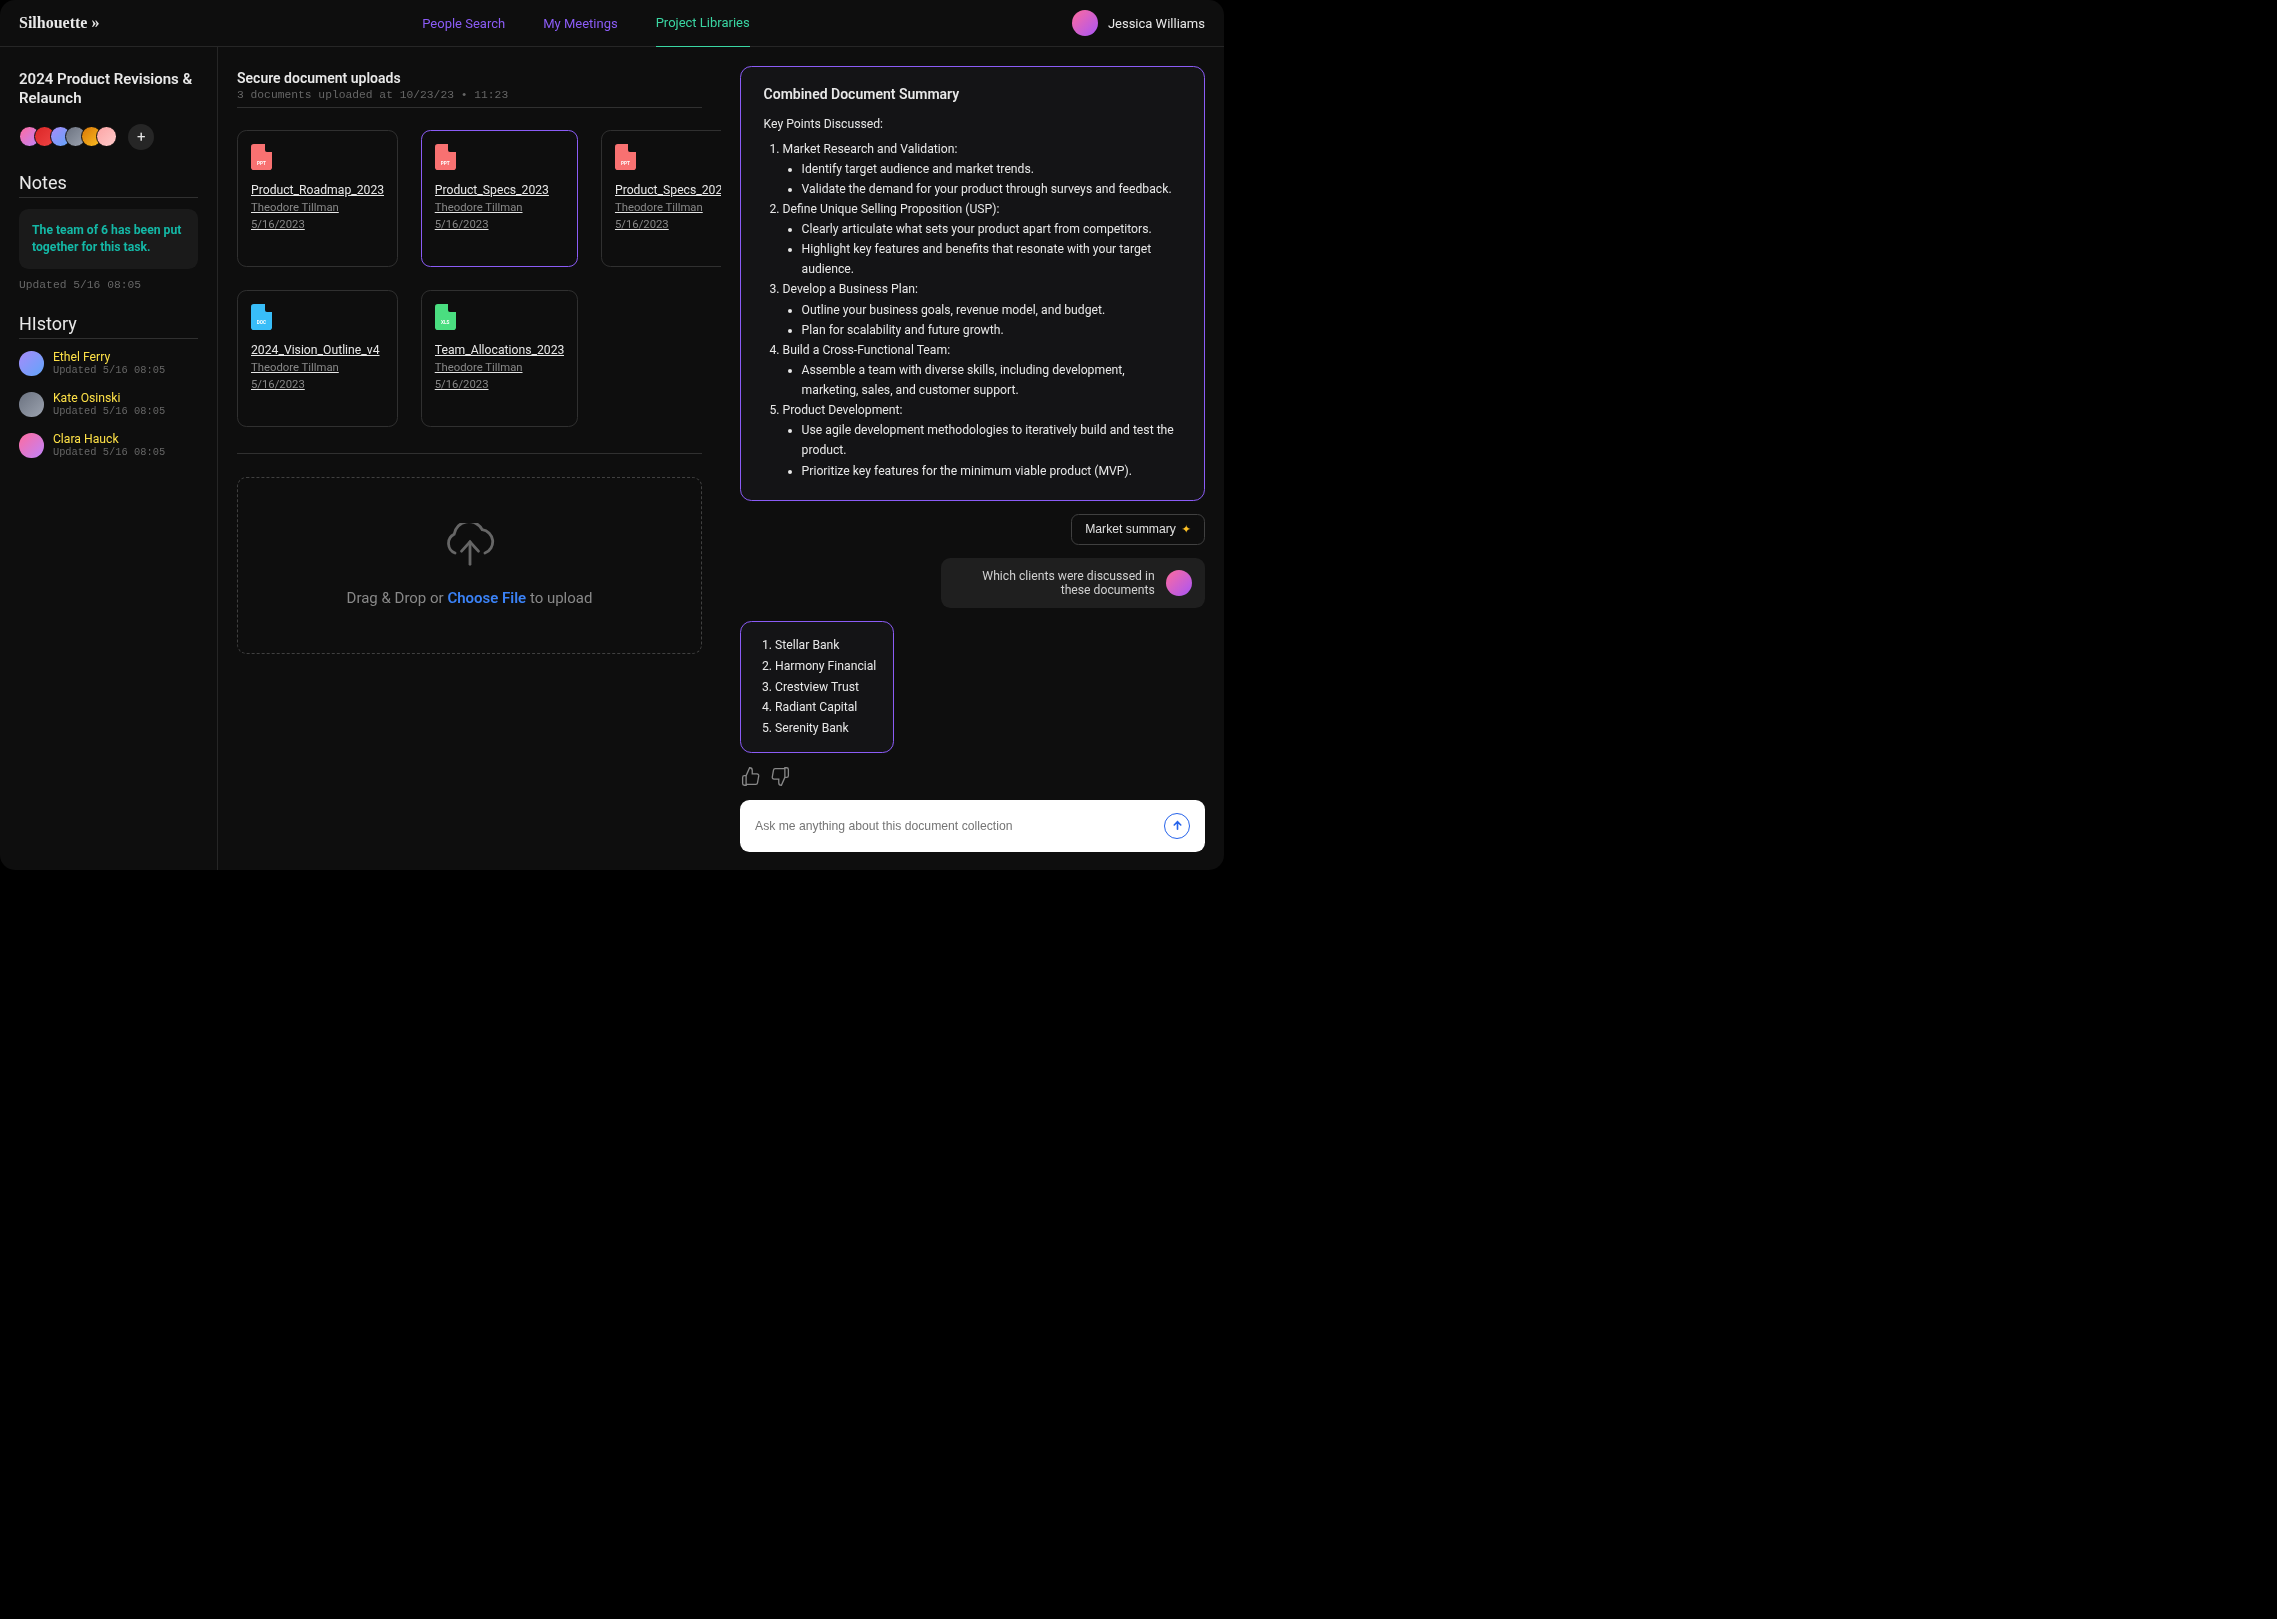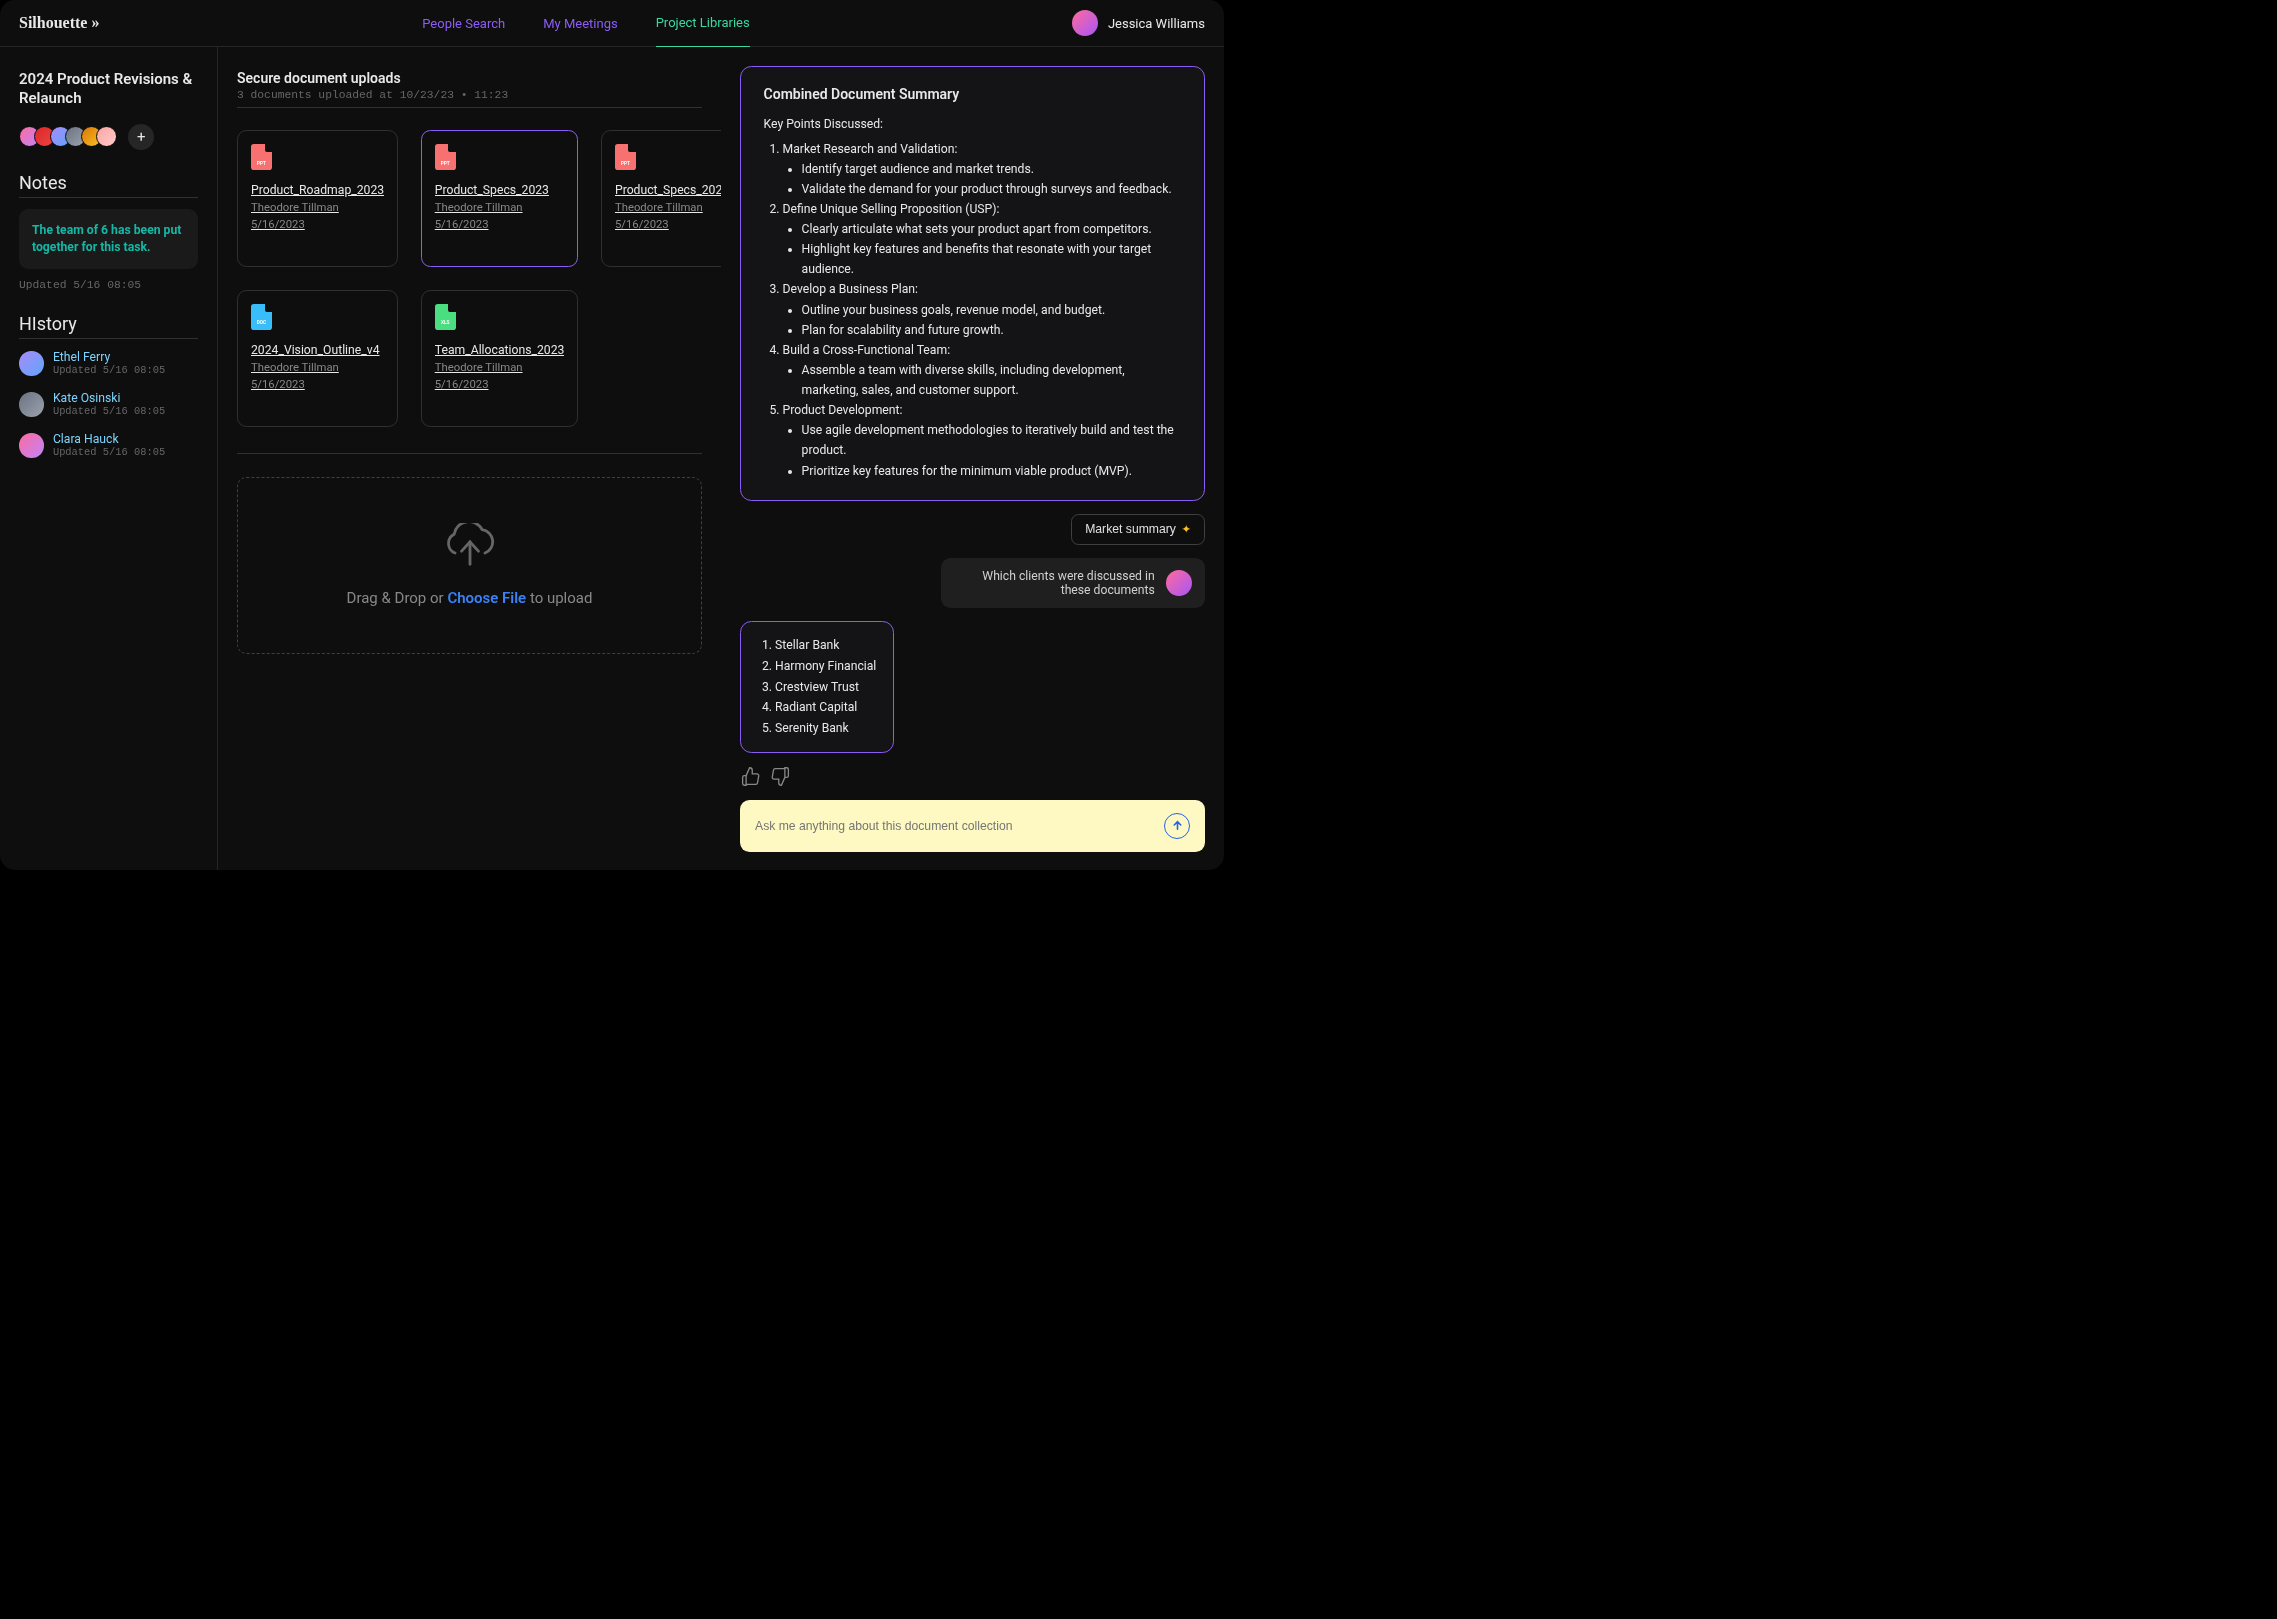--- a/index.html
+++ b/index.html
@@ -152,21 +152,21 @@
       gap: 9.4px;
       margin-bottom: 15px;
     }
     .history-avatar {
       width: 24.5px;
       height: 24.5px;
       border-radius: 50%;
     }
     .history-name {
       font-size: 12.2px;
-      color: #7dd3fc;
+      color: #fde047;
     }
     .history-meta {
       font-size: 10.4px;
       color: #666;
       font-family: 'Courier New', monospace;
     }
     .center-panel {
       flex: 1;
       padding: 22.6px 19px;
       overflow-y: auto;
@@ -366,21 +366,21 @@
       gap: 9.4px;
     }
     .feedback-btn {
       width: 21px;
       height: 21px;
       cursor: pointer;
       color: #888;
     }
     .chat-input-row {
       margin-top: auto;
-      background: #fef9c3;
+      background: #ffffff;
       border-radius: 9.4px;
       padding: 13px 15px;
       display: flex;
       align-items: center;
       gap: 6px;
     }
     .chat-input {
       flex: 1;
       background: transparent;
       border: none;

